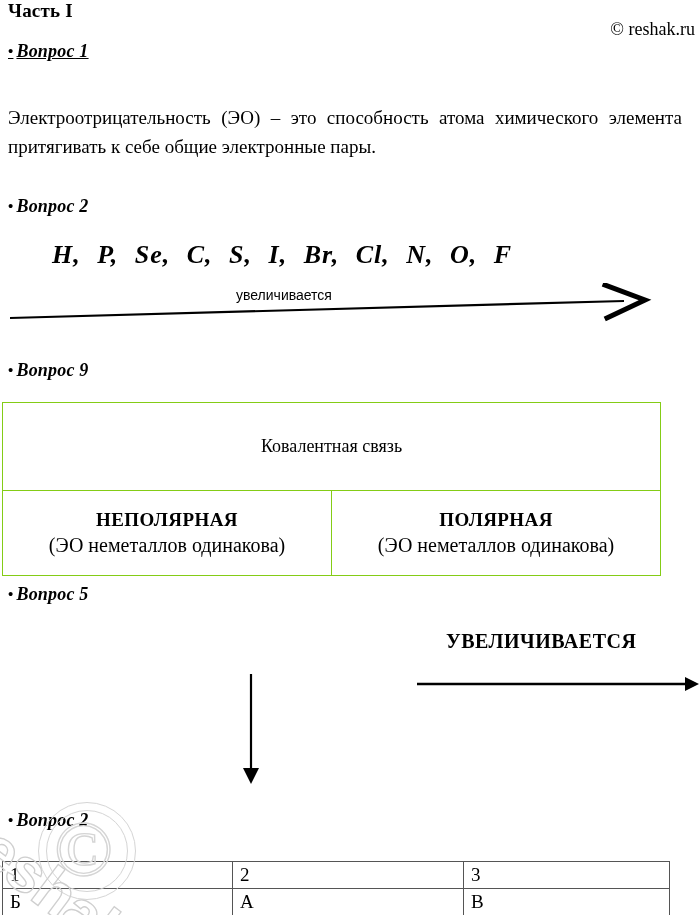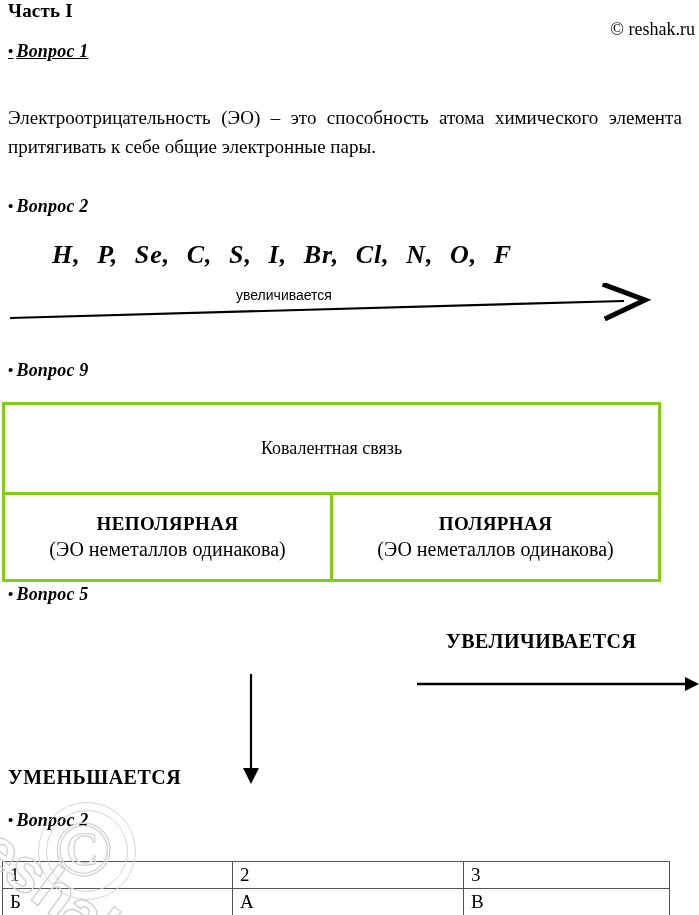--- a/index.html
+++ b/index.html
@@ -104,21 +104,21 @@
   
   .bond-table {
     position: absolute;
     left: 2px;
     top: 402px;
     width: 659px;
     border-collapse: collapse;
     table-layout: fixed;
   }
   .bond-table td {
-    border: 3px solid #84cc16;
+    border: 1px solid #84cc16;
     text-align: center;
     vertical-align: middle;
     font-size: 18px;
     margin-left: 44px;
   }
   .bond-head-cell {
     height: 85px;
   }
   .bond-type-cell {
     height: 76px;
@@ -283,21 +283,20 @@
     </table>
 
   <div class="q-label" style="top:584px;">
     <span class="q-bullet">•</span><span>Вопрос 5</span>
   </div>
   <div class="inc-label">УВЕЛИЧИВАЕТСЯ</div>
   <svg class="h-arrow" viewBox="0 0 284 18">
     <line x1="2" y1="9" x2="272" y2="9" stroke="#000" stroke-width="2.4"></line>
     <path d="M 270 2 L 284 9 L 270 16 Z" fill="#000"></path>
   </svg>
-  <div class="dec-label">УМЕНЬШАЕТСЯ</div>
   <svg class="v-arrow" viewBox="0 0 30 112">
     <line x1="15" y1="2" x2="15" y2="98" stroke="#000" stroke-width="2.2"></line>
     <path d="M 7 96 L 23 96 L 15 112 Z" fill="#000"></path>
   </svg>
 
   <div class="q-label" style="top:810px;">
     <span class="q-bullet">•</span><span>Вопрос 2</span>
   </div>
   <table class="match-table">
     <tbody>

